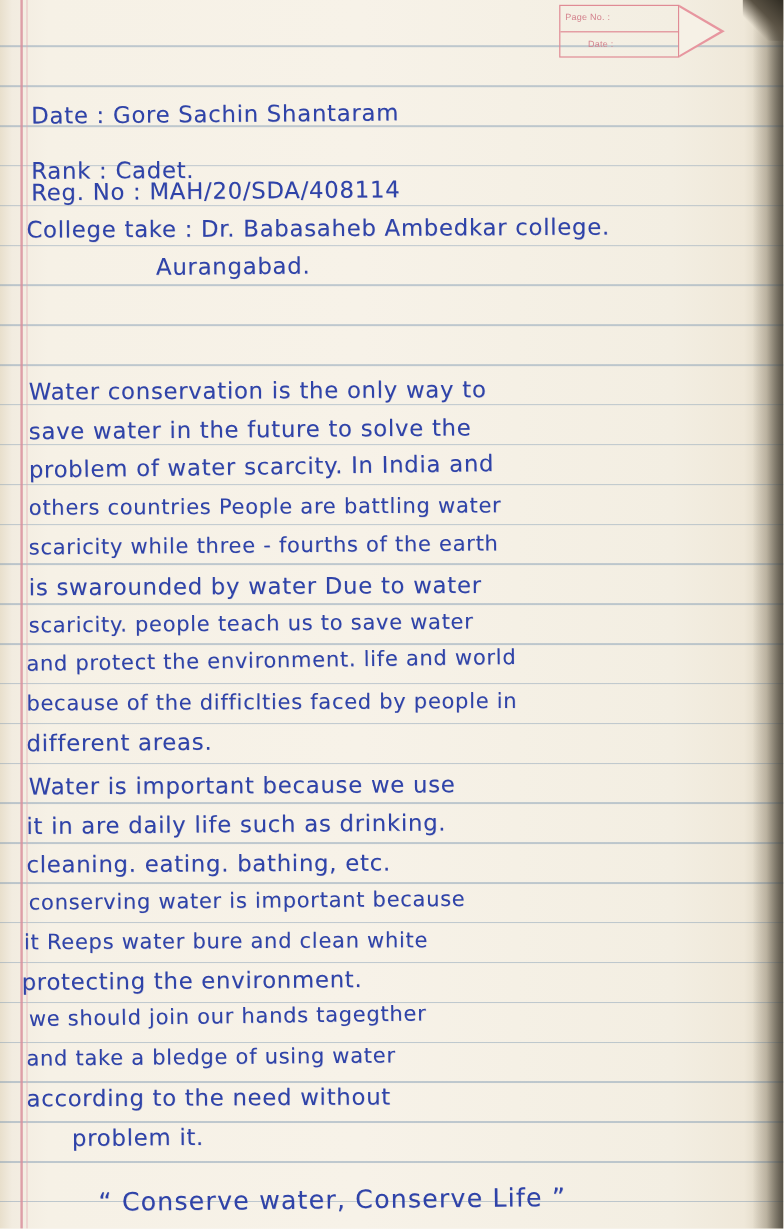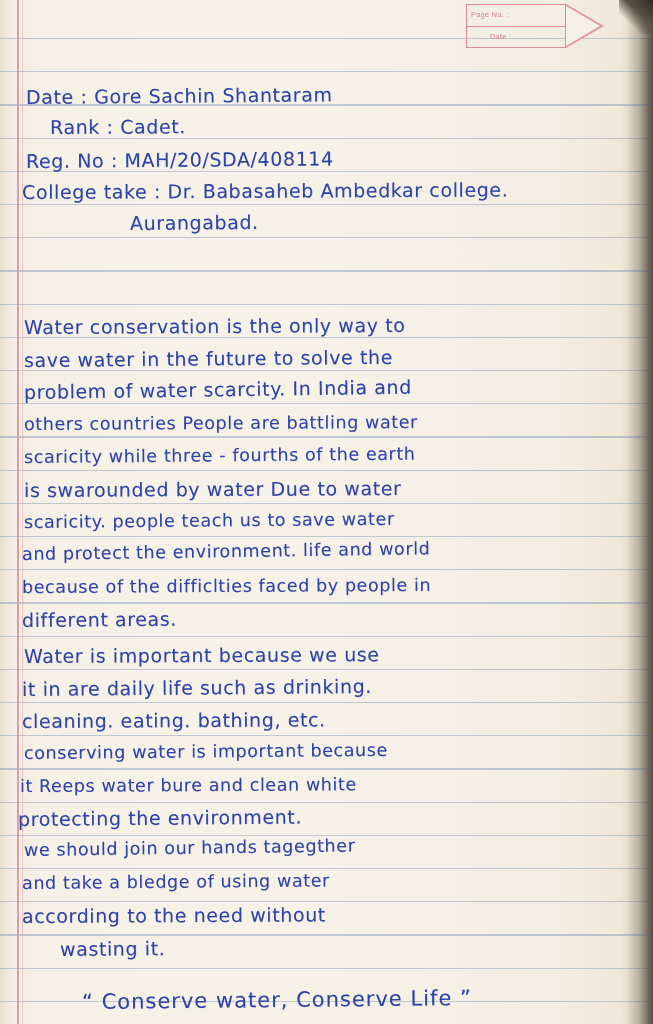--- a/index.html
+++ b/index.html
@@ -156,21 +156,21 @@
     <div class="stamp-box">
       <div class="divider"></div>
     </div>
     <div class="stamp-label l1">Page No. :</div>
     <div class="stamp-label l2">Date :</div>
     <div class="stamp-arrow"></div>
     <div class="stamp-arrow-inner"></div>
   </div>
 
   <div class="hw j1" style="left:26px; top:86px;"><span>Date :</span> <span>Gore Sachin Shantaram</span></div>
-  <div class="hw j2" style="left:26px; top:116px;margin-left:24px;"><span>Rank :</span> <span>Cadet.</span></div>
+  <div class="hw j2" style="left:26px; top:132px;"><span>Rank :</span> <span>Cadet.</span></div>
   <div class="hw j1" style="left:26px; top:150px;"><span>Reg. No :</span> <span>MAH/20/SDA/408114</span></div>
   <div class="hw j2" style="left:22px; top:181px;"><span>College take :</span> <span>Dr. Babasaheb Ambedkar college.</span></div>
   <div class="hw j1" style="left:130px; top:212px;">Aurangabad.</div>
 
 
   <div class="hw j2" style="left:24px; top:316px;">Water conservation is the only way to</div>
   <div class="hw j1" style="left:24px; top:349px;">save water in the future to solve the</div>
   <div class="hw j3" style="left:24px; top:381px;">problem of water scarcity. In India and</div>
   <div class="hw j2 sm" style="left:24px; top:414px;">others countries People are battling water</div>
   <div class="hw j1 sm" style="left:24px; top:447px;">scaricity while three - fourths of the  earth</div>
@@ -184,19 +184,19 @@
   <div class="hw j1" style="left:22px; top:678px;">it in are daily life such as drinking.</div>
   <div class="hw j2" style="left:22px; top:710px;">cleaning. eating. bathing, etc.</div>
 
   <div class="hw j1 sm" style="left:24px; top:743px;">      conserving water is important because</div>
   <div class="hw j2 sm" style="left:20px; top:776px;">it Reeps water bure and clean white</div>
   <div class="hw j1" style="left:18px; top:808px;">protecting the environment.</div>
 
   <div class="hw j3 sm" style="left:24px; top:840px;">      we should join our hands tagegther</div>
   <div class="hw j1 sm" style="left:22px; top:873px;">and take  a  bledge  of using water</div>
   <div class="hw j2" style="left:22px; top:905px;">according to the need without</div>
-  <div class="hw j1" style="left:60px; top:938px;">      wasting it.</div>
+  <div class="hw j1" style="left:60px; top:938px;">      problem it.</div>
 
   <div class="hw quote j5" style="left:82px; top:990px;">“ Conserve water, Conserve Life ”</div>
 
   <div class="gutter"></div>
   <div class="corner-fold"></div>
 </div>
 
 </body></html>

